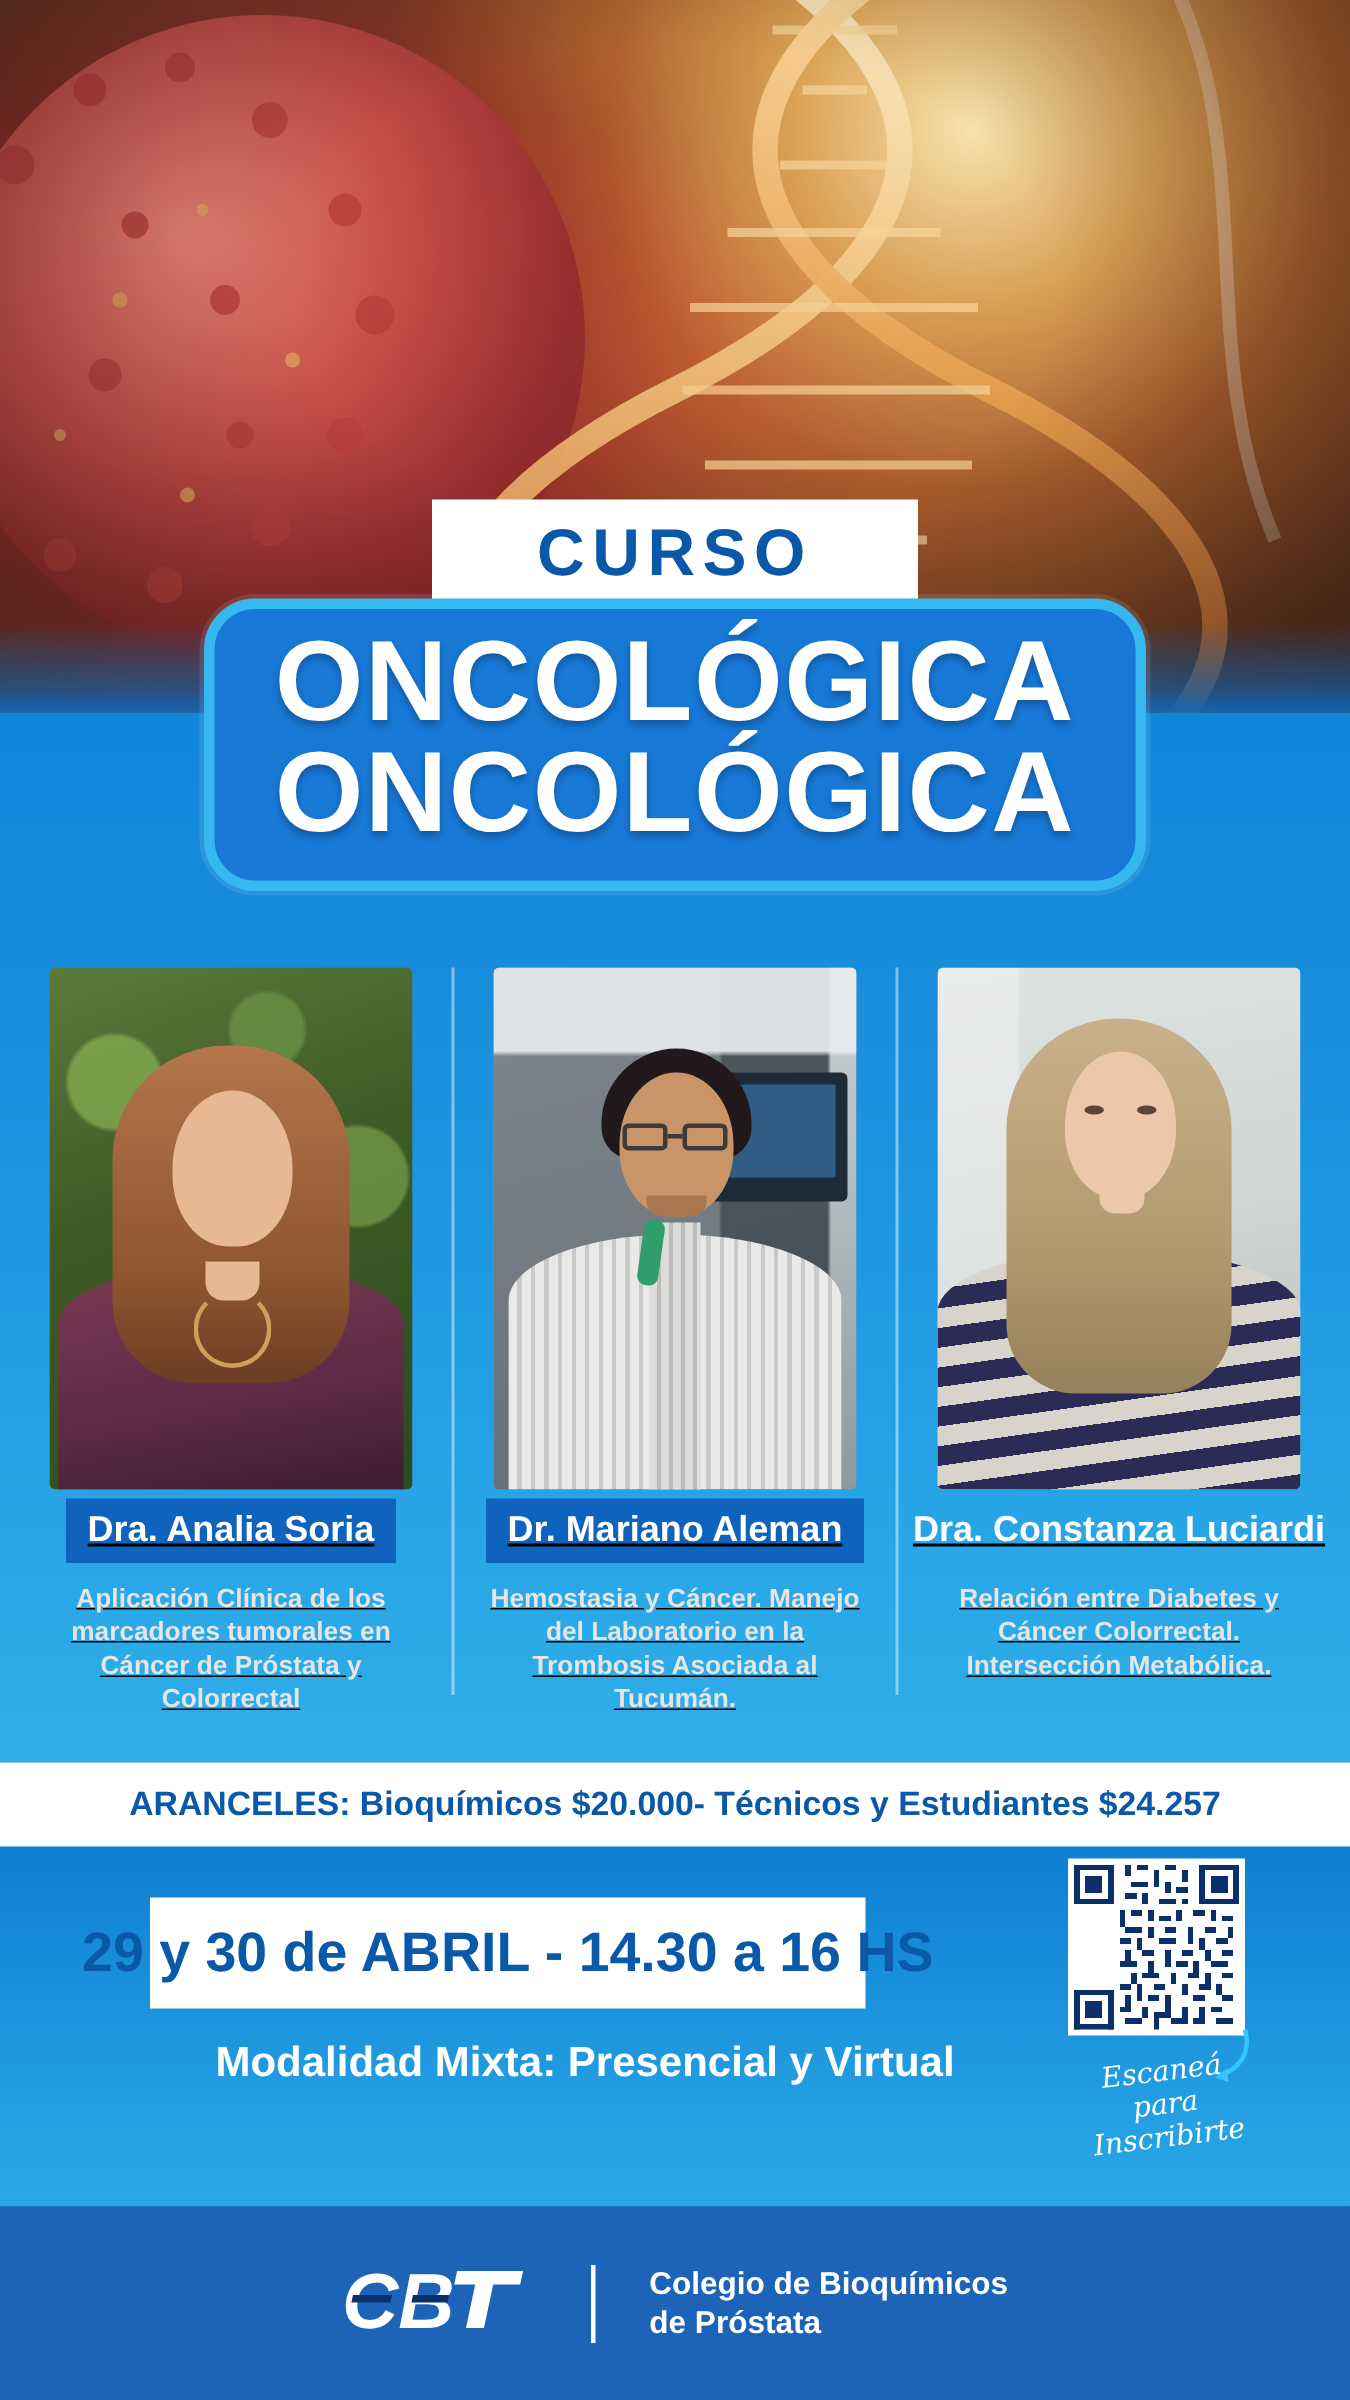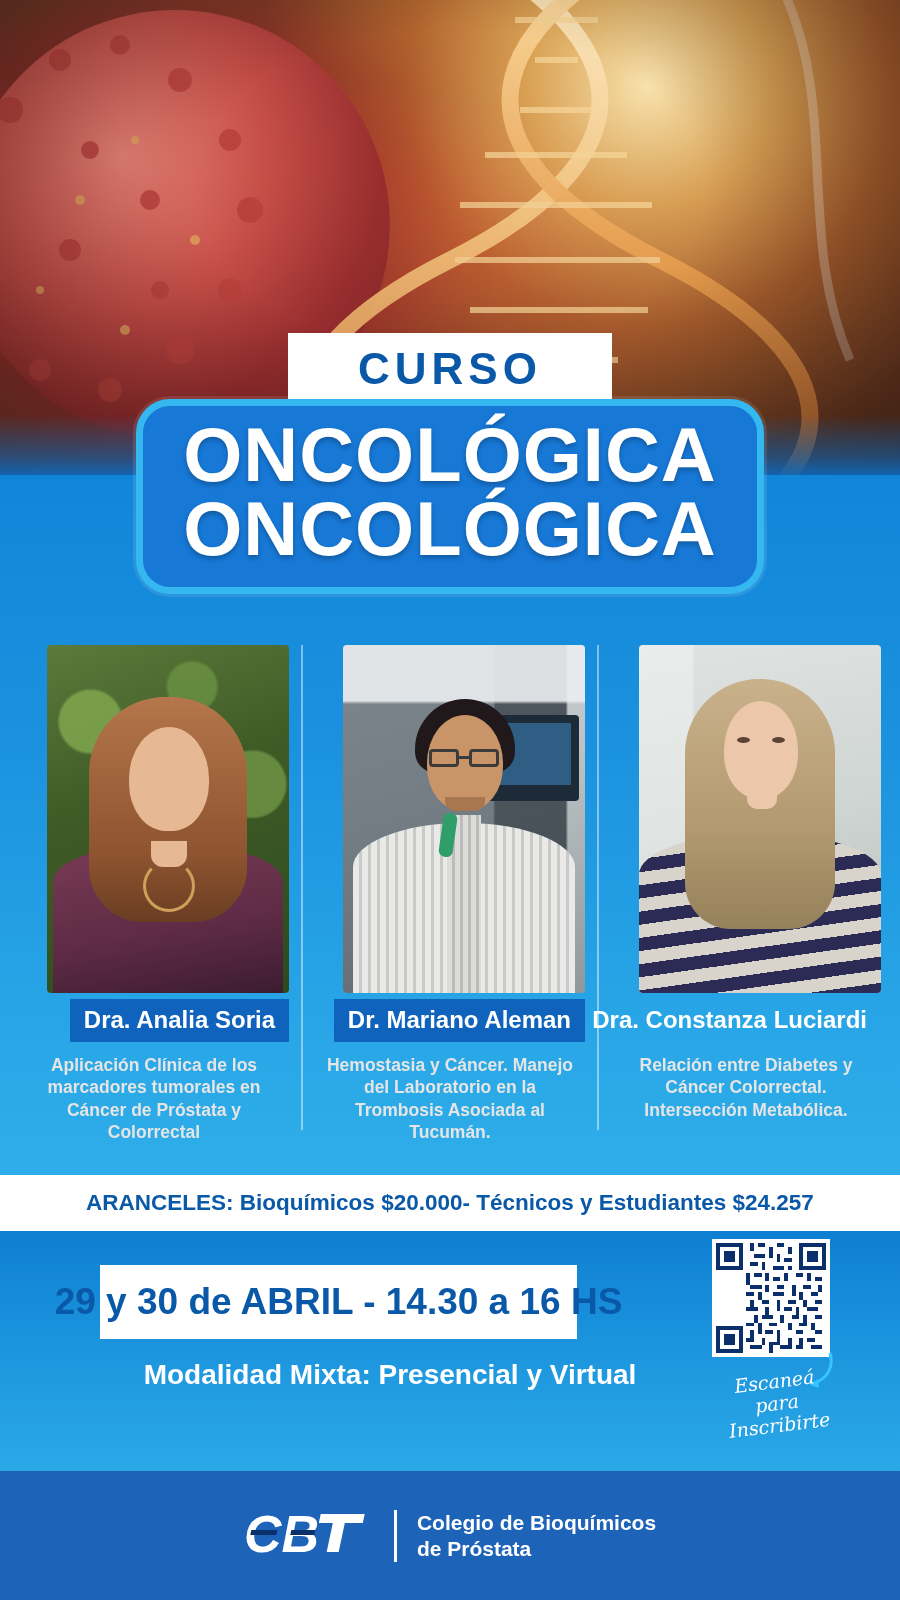--- a/index.html
+++ b/index.html
@@ -116,21 +116,22 @@
     display: flex;
     justify-content: center;
     align-items: flex-start;
     z-index: 6;
   }
   .speaker {
     width: 270px;
     position: relative;
     display: flex;
     flex-direction: column;
-    align-items: flex-end;
+    align-items: center;
+    text-decoration: underline;
   }
   .divider {
     width: 2px;
     height: 485px;
     background: rgba(255,255,255,0.45);
     margin: 0 12px;
     align-self: flex-start;
   }
   .photo {
     width: 242px;
@@ -274,21 +275,21 @@
     position: absolute;
     top: 1471px; left: 0;
     width: 900px;
     height: 129px;
     background: #1d63b8;
     display: flex;
     align-items: center;
     justify-content: center;
     z-index: 6;
   }
-  .footer-inner { display: flex; align-items: center; gap: 4px; }
+  .footer-inner { display: flex; align-items: center; gap: 20px; }
   .cbt-logo { display:flex; align-items:center; }
   .cbt-sep { width:3px; height:52px; background:#ffffff; margin:0 16px; }
   .footer-name {
     color: #ffffff;
     font-size: 21px;
     font-weight: bold;
     line-height: 1.22;
   }
 </style>
 </head>

